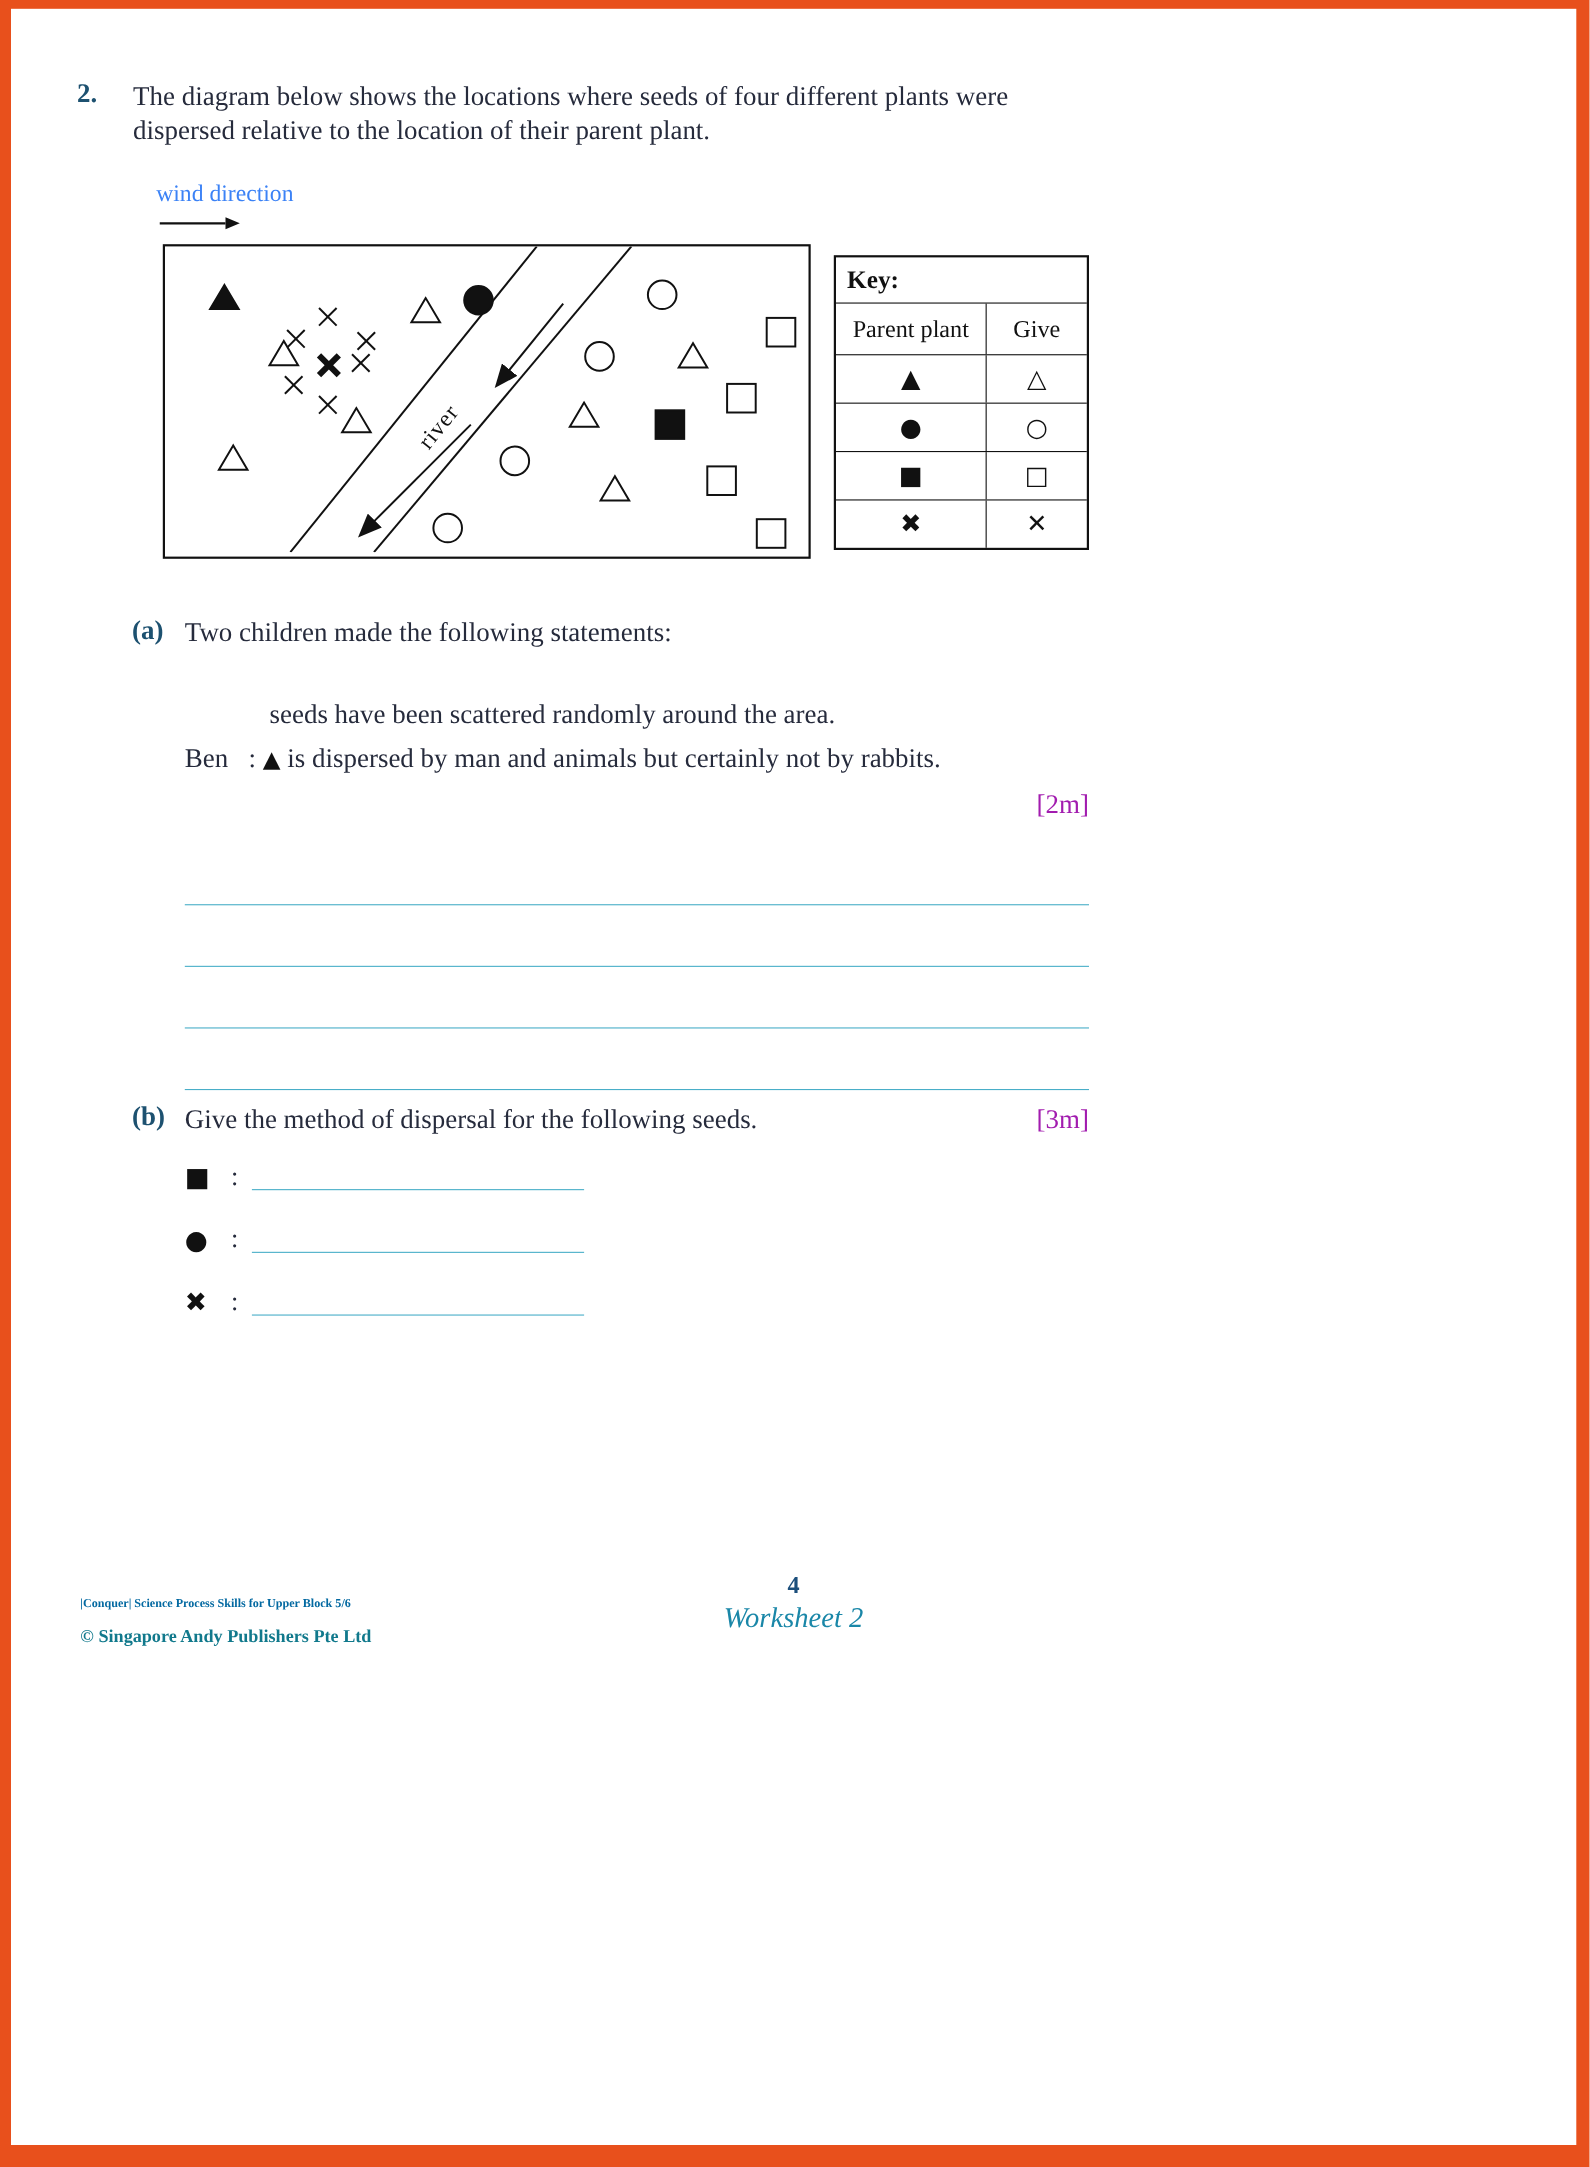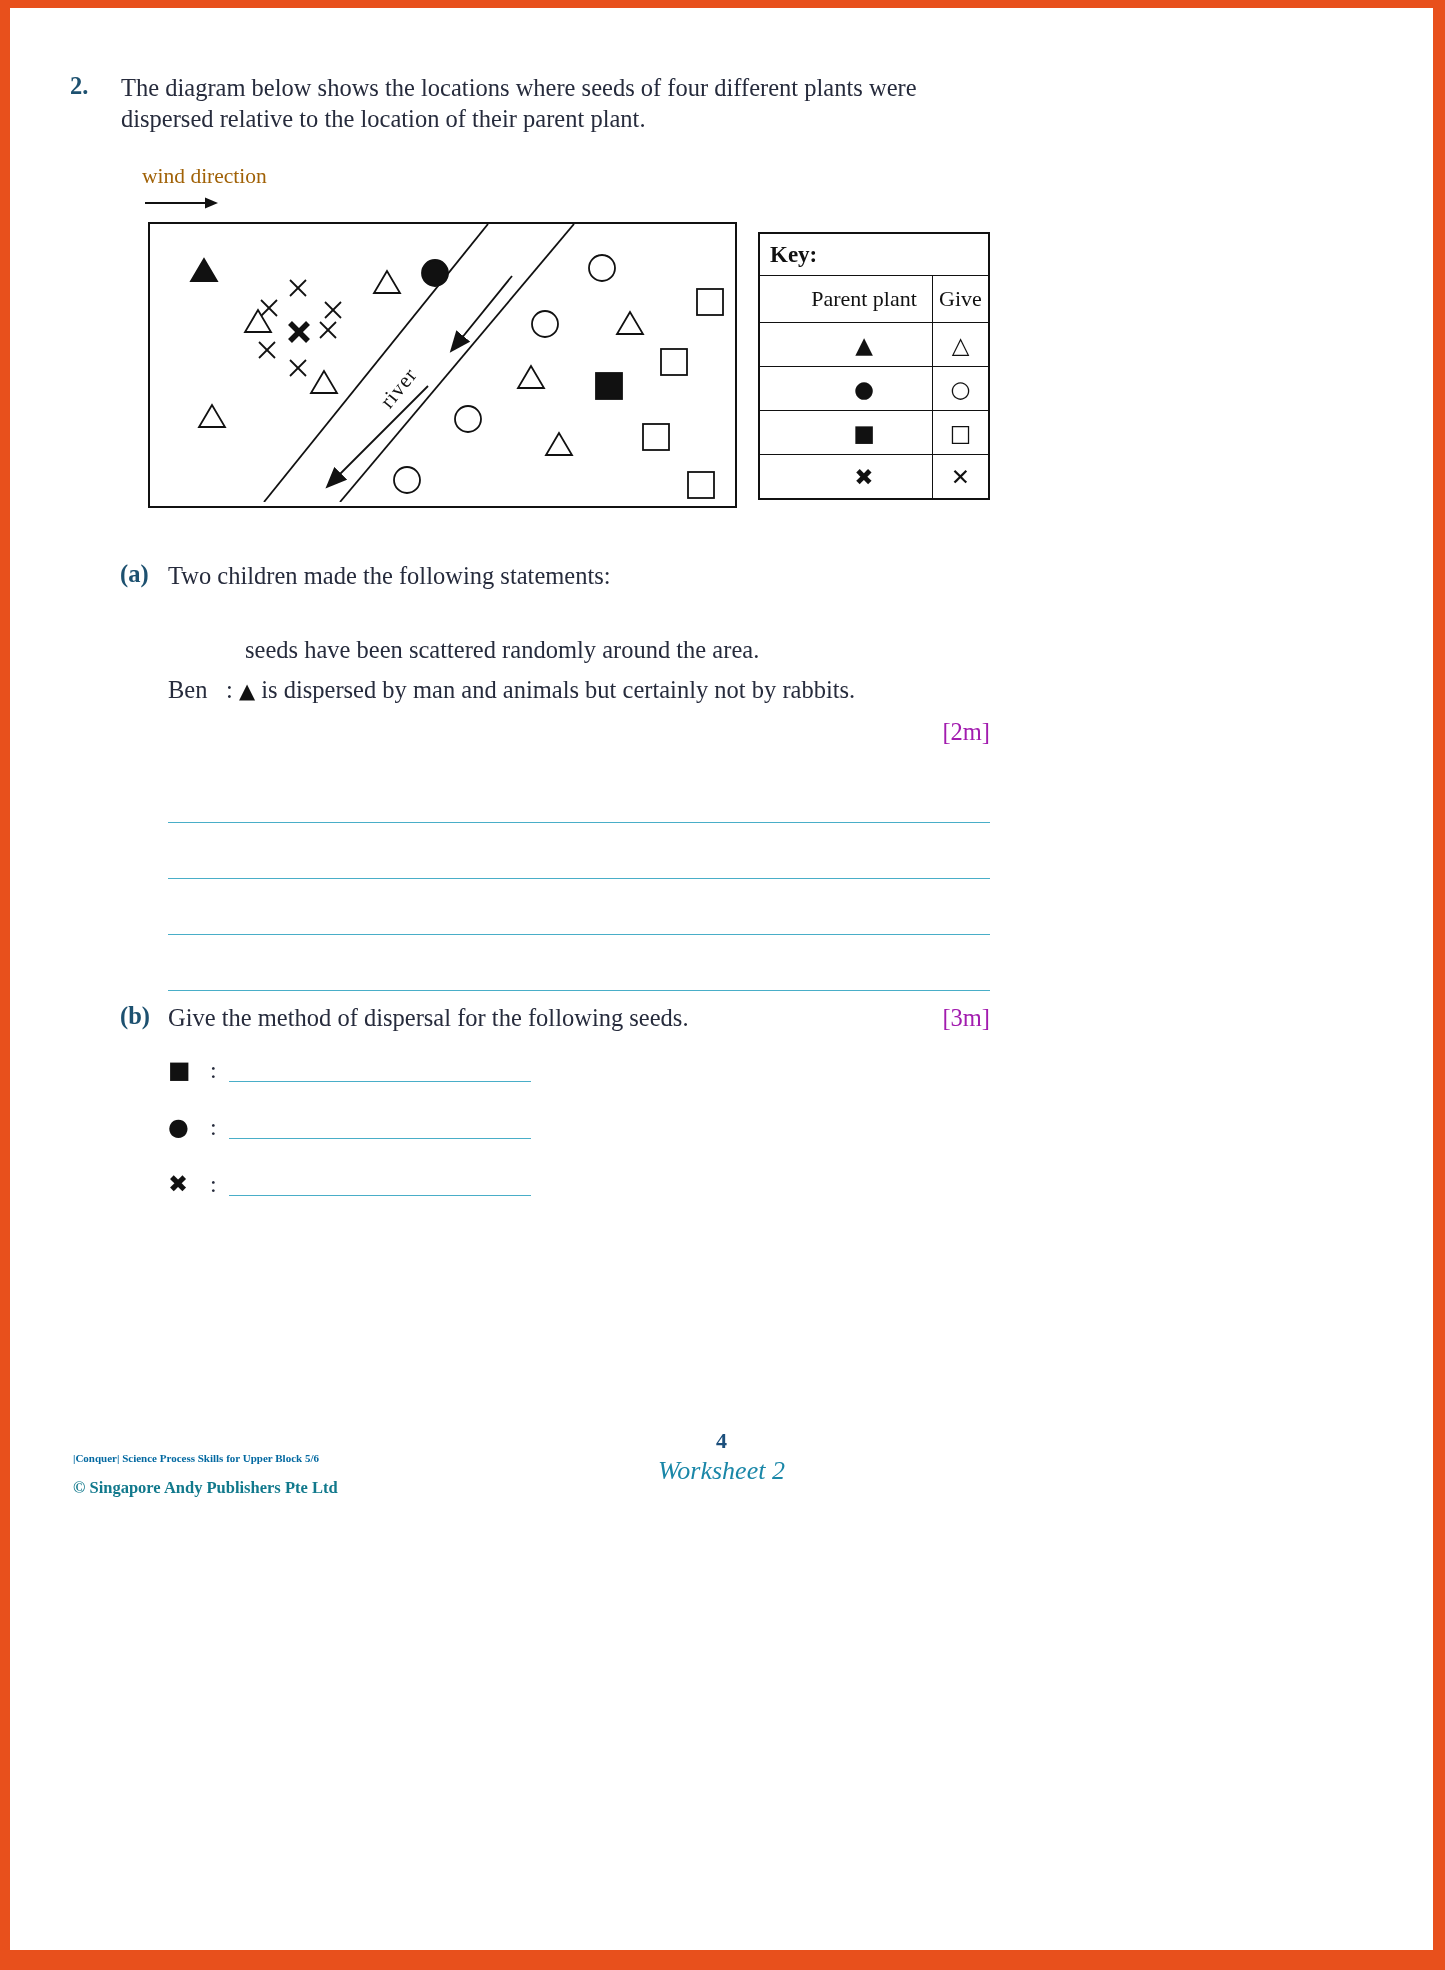--- a/index.html
+++ b/index.html
@@ -14,28 +14,28 @@
     background:#ffffff;
   }
   .abs{position:absolute;}
   .body-text{color:#262b3c;font-size:24.5px;line-height:31px;}
   .qnum{color:#1d5170;font-weight:bold;font-size:24.5px;}
   .marks{color:#a21caf;font-size:24.5px;}
   
   .q-number{left:60px;top:64px;}
   .q-text{left:111px;top:64px;width:884px;}
   
-  .wind-label{left:132px;top:156px;font-size:21.5px;color:#a16207;}
+  .wind-label{left:132px;top:156px;font-size:21.5px;color:#3b82f6;}
   .wind-arrow{left:135px;top:188px;}
   
   .diagram-box{left:138px;top:214px;width:585px;height:282px;border:2px solid #111;background:#fff;}
   
   .key{left:748px;top:224px;width:228px;height:264px;border:2px solid #111;display:grid;grid-template-rows:42px 46px 1fr 1fr 1fr 1fr;color:#111;}
   .key-title{display:flex;align-items:center;padding-left:10px;font-weight:bold;font-size:23px;border-bottom:1.5px solid #111;}
-  .key-row{display:grid;grid-template-columns:136px 1fr;padding-left:36px;}
+  .key-row{display:grid;grid-template-columns:136px 1fr;}
   .key-row + .key-row{border-top:1.5px solid #111;}
   .key-cell{display:flex;align-items:center;justify-content:center;font-size:22px;}
   .key-cell.seed{border-left:1.5px solid #111;}
   .sym{font-family:"DejaVu Sans",sans-serif;color:#111;}
   .key-sym{font-size:23px;}
   
   .pa-label{left:110px;top:552px;}
   .pa-intro{left:158px;top:552px;}
   .stmt{white-space:nowrap;}
   .andy-1{left:158px;top:594px;}

